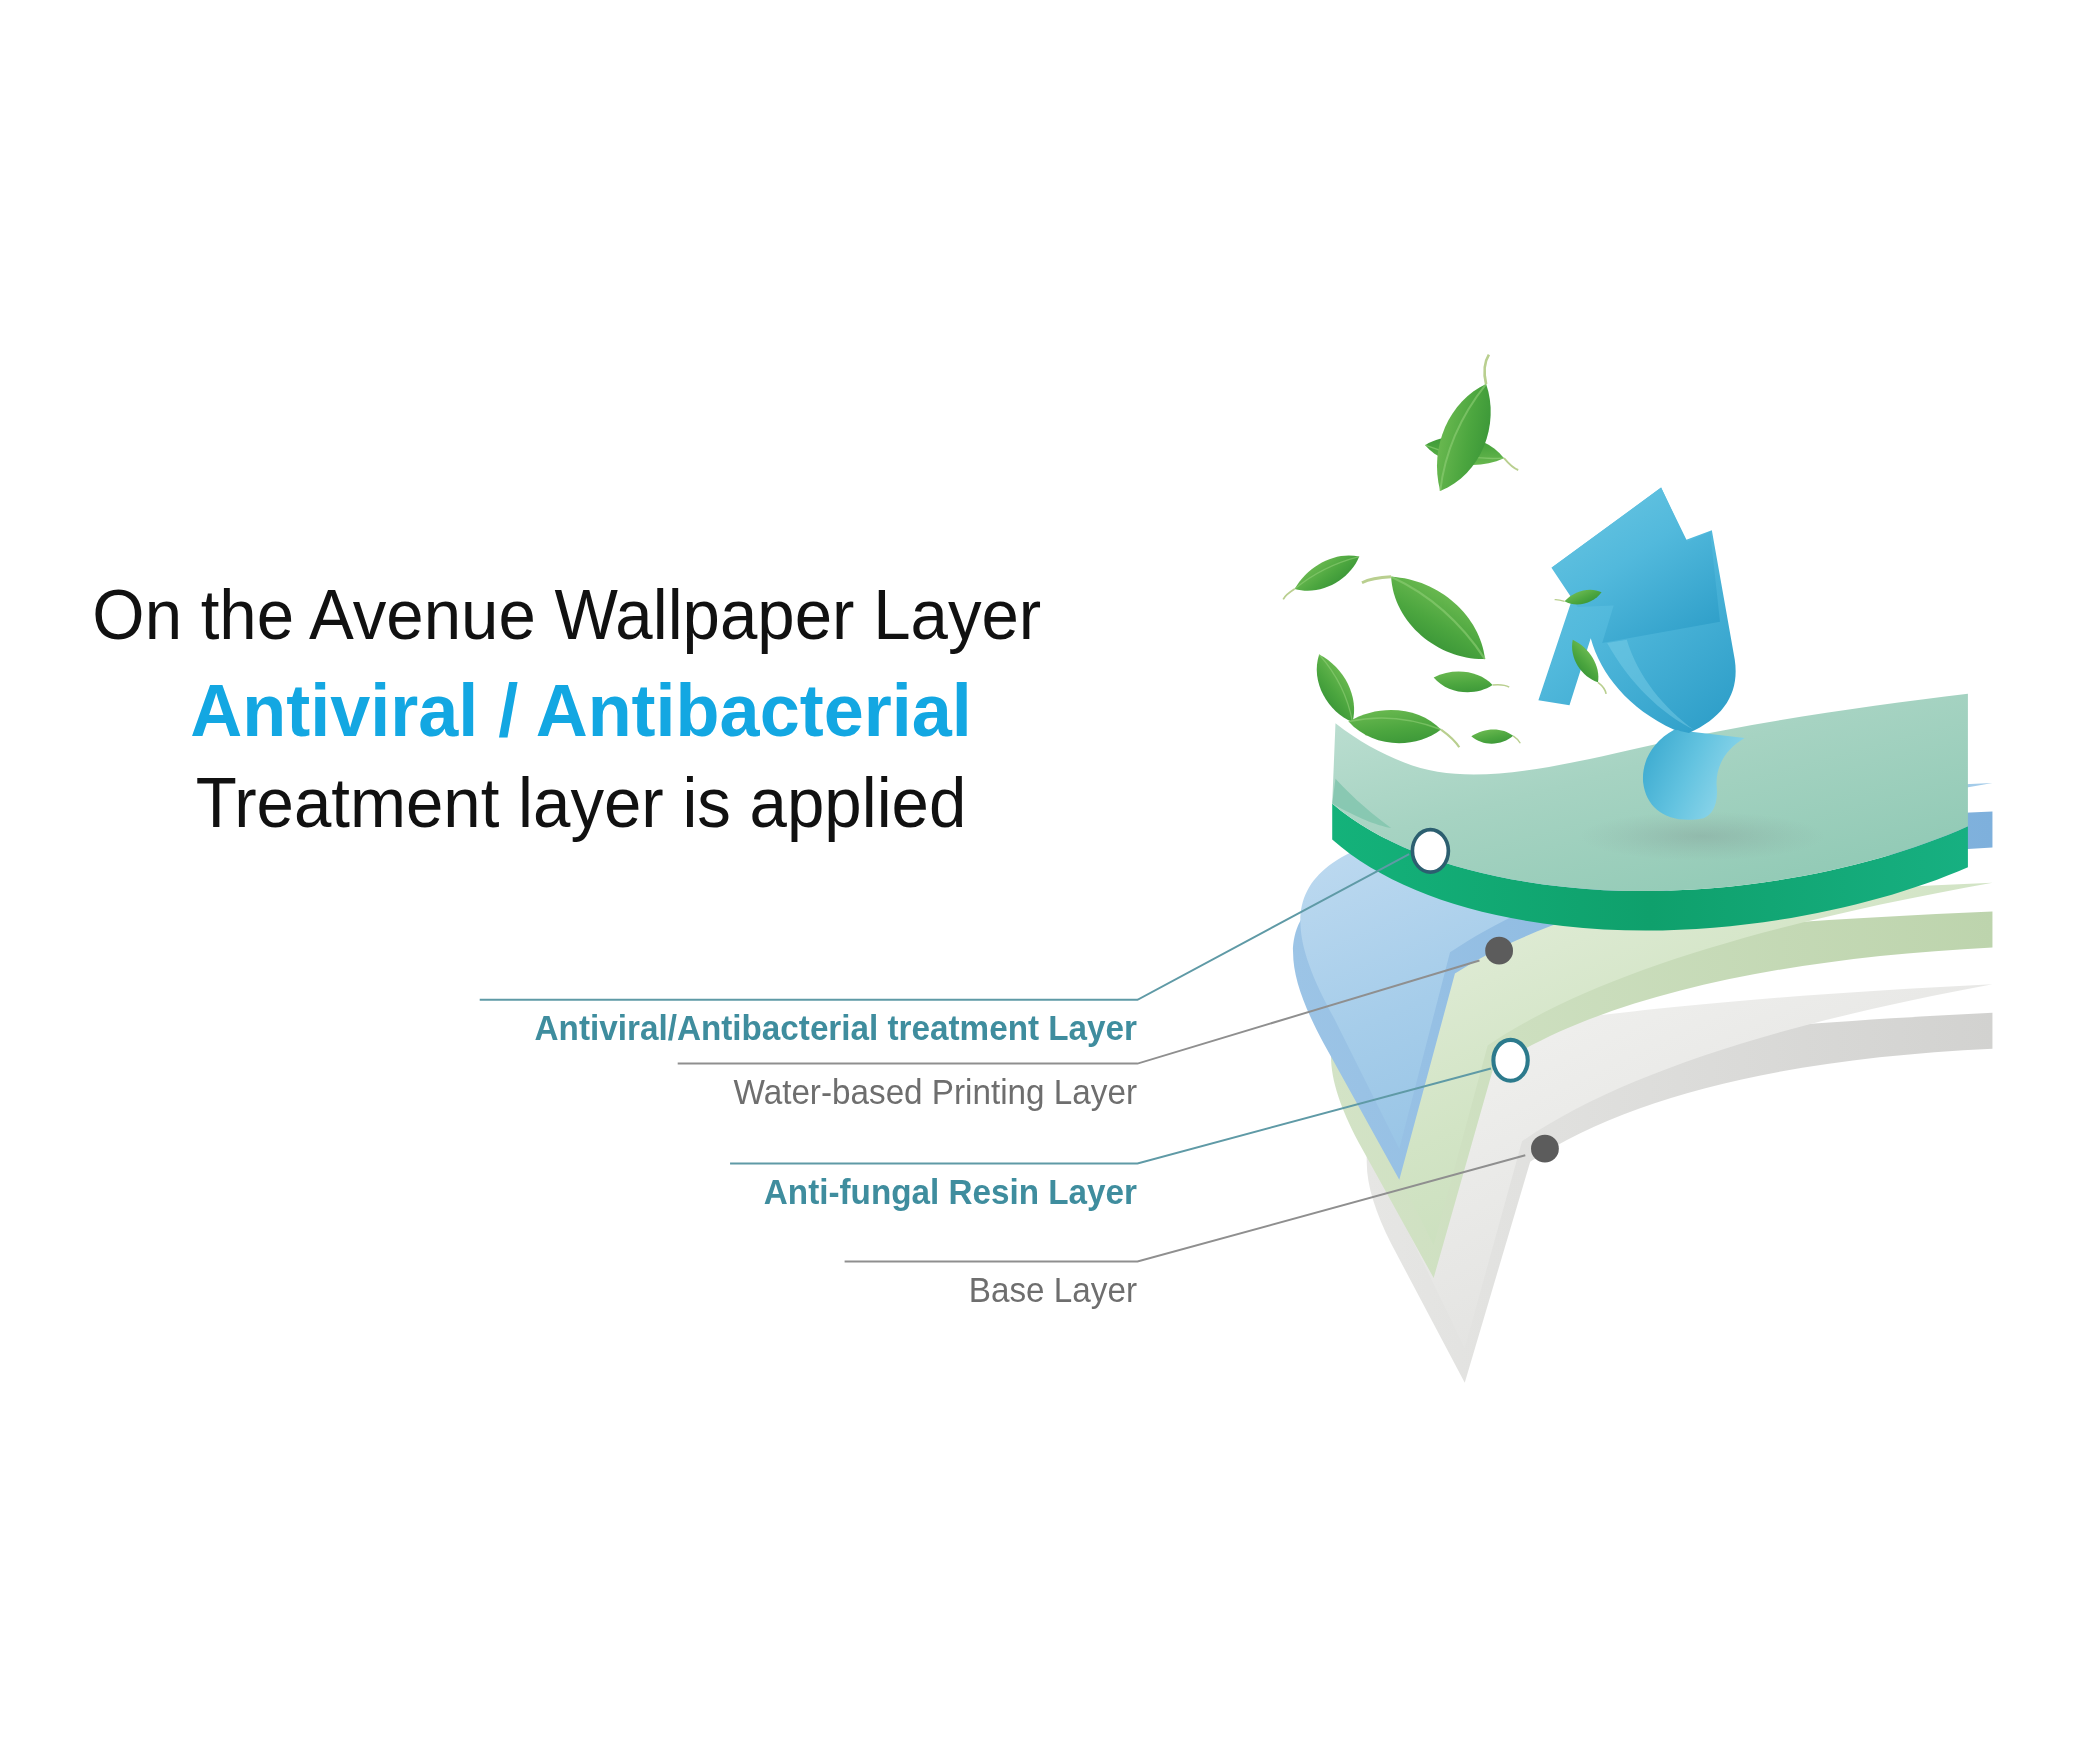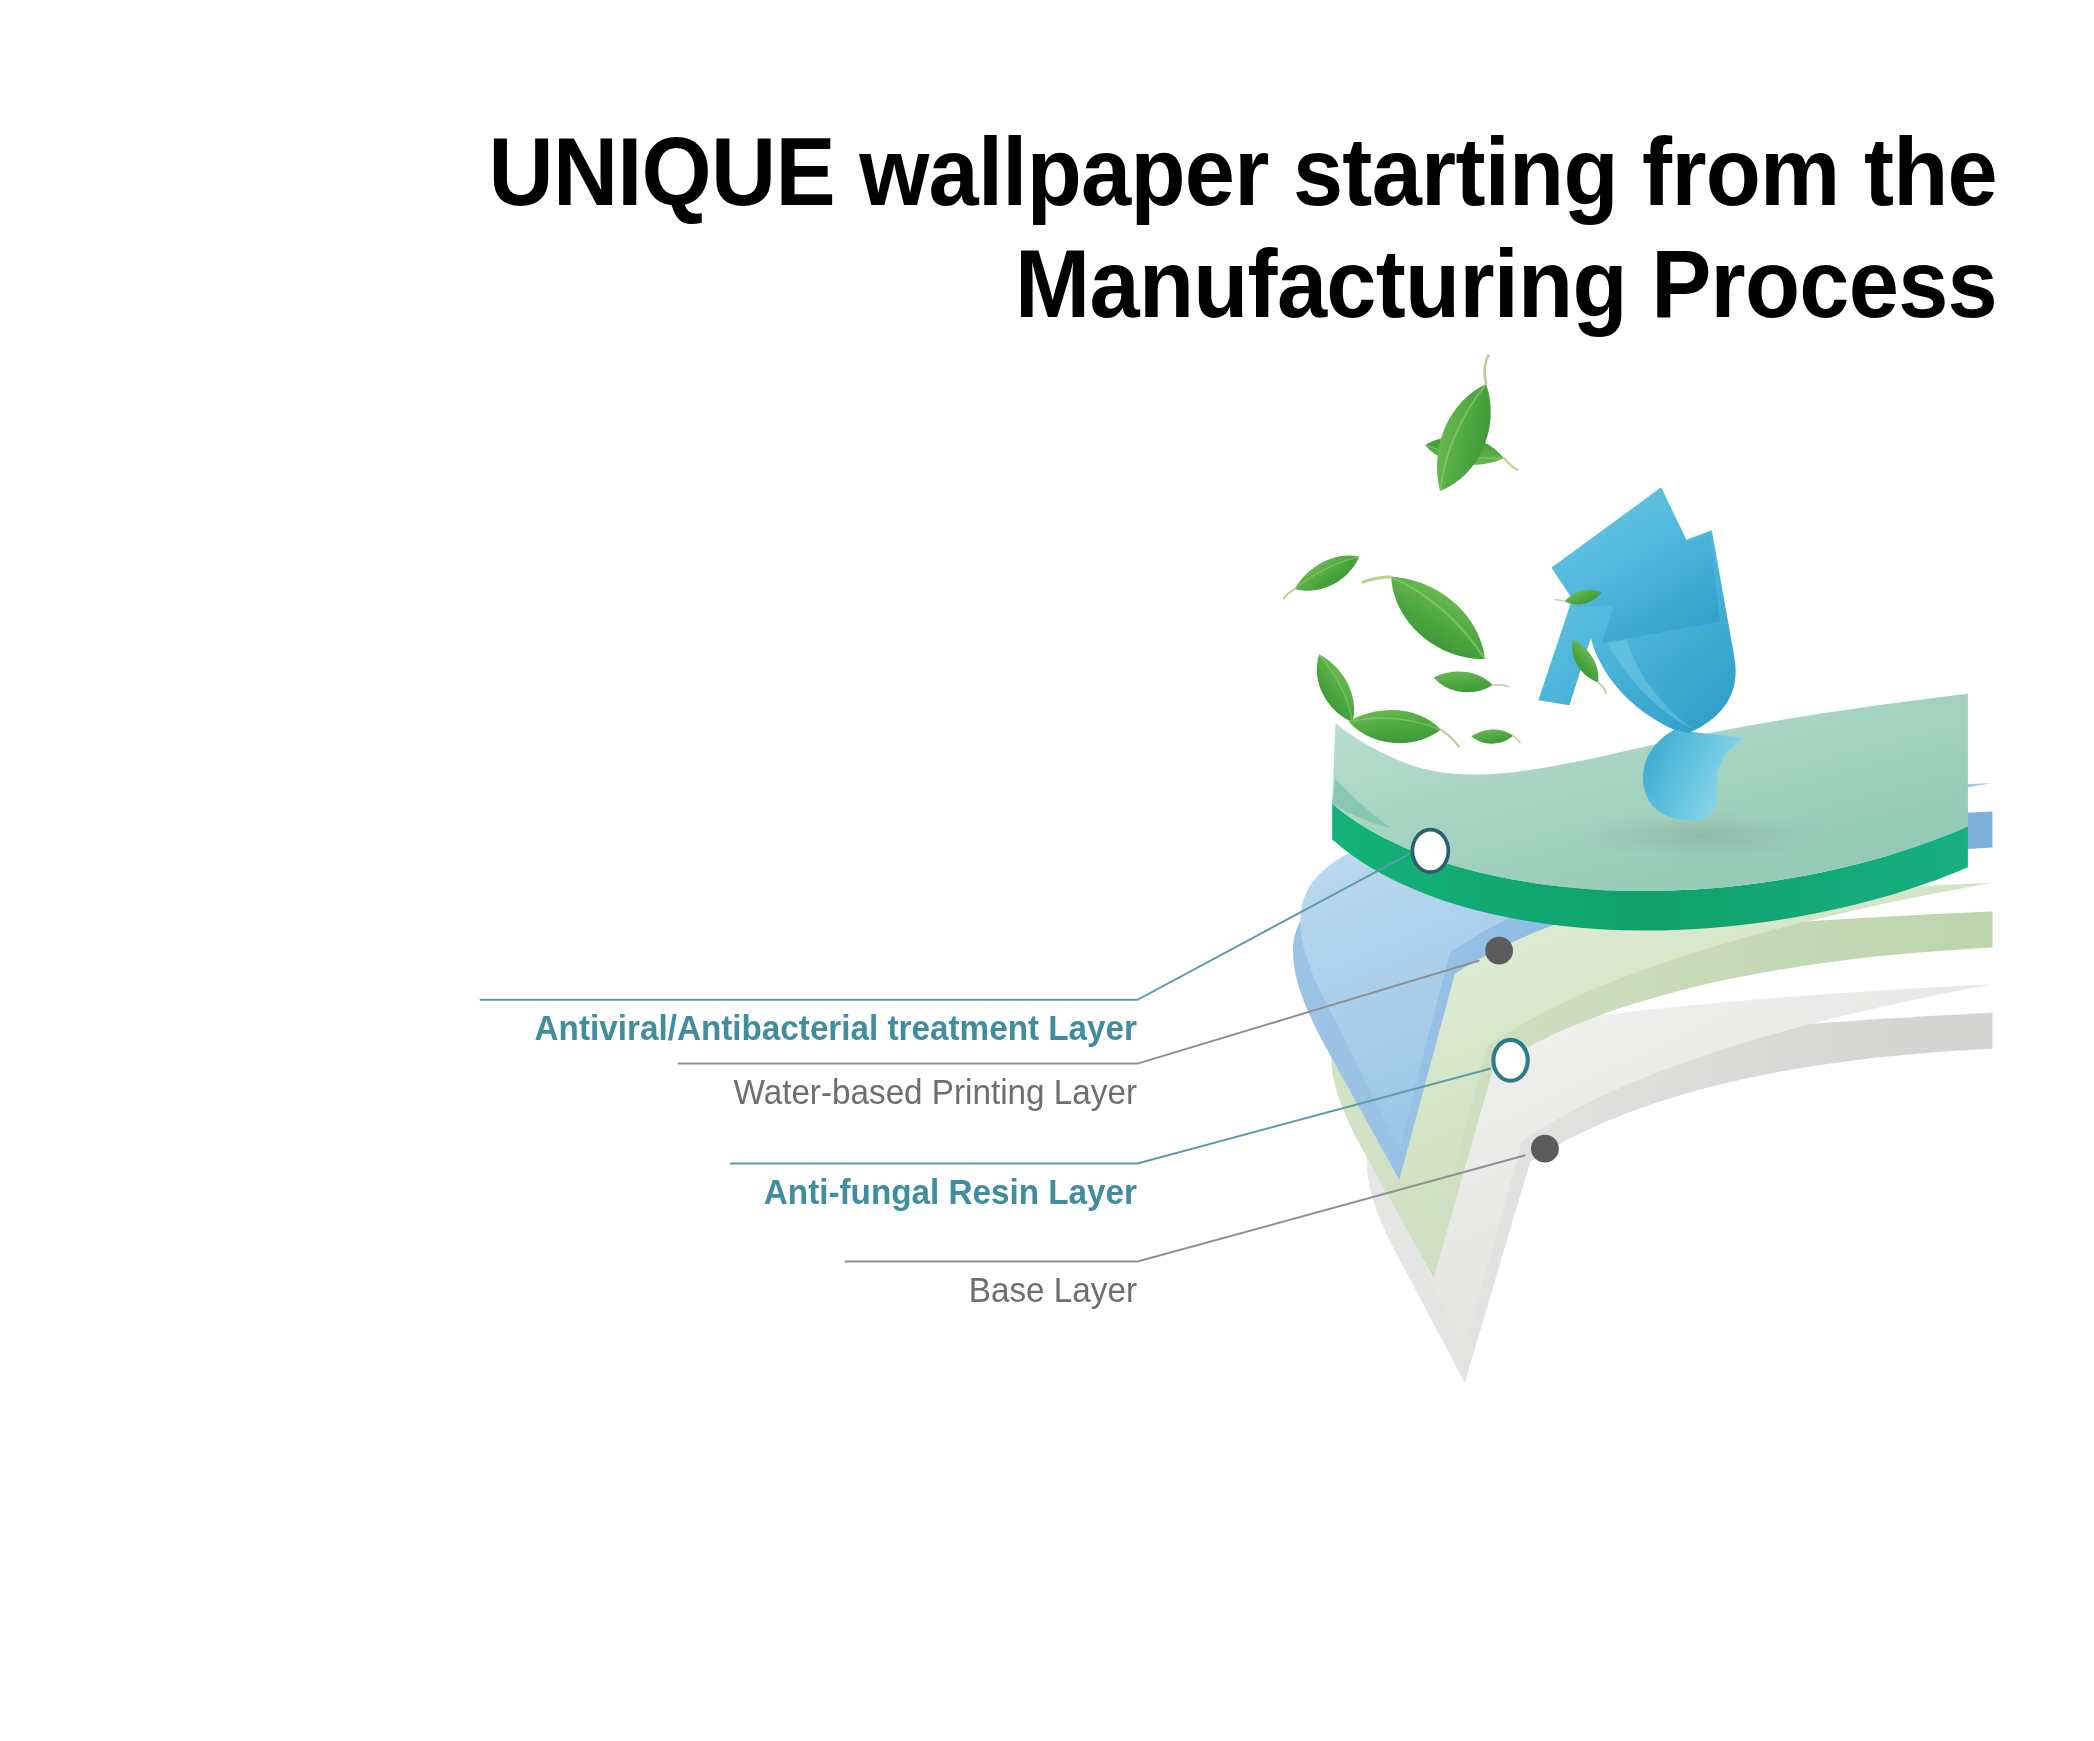--- a/index.html
+++ b/index.html
@@ -111,25 +111,26 @@
     top: 0;
     width: 2095px;
     height: 1741px;
   }
 </style>
 </head>
 <body>
 
 <div id="canvas">
 
-  <div class="title-block">
-    <span class="title-line title-line-1">UNIQUE wallpaper starting from the</span>
-    <span class="title-line title-line-2">Manufacturing Process</span>
+
+  <div class="intro-block">
+    <span class="intro-line intro-line-1">On the Avenue Wallpaper Layer</span>
+    <span class="intro-line intro-line-2">Antiviral / Antibacterial</span>
+    <span class="intro-line intro-line-3">Treatment layer is applied</span>
   </div>
-
 
   <svg class="layers-svg" viewBox="0 0 2560 2128">
     <defs>
 
       <linearGradient id="gTreatTop" x1="0" y1="0" x2="0.85" y2="1">
         <stop offset="0%" stop-color="#bfe0d3"></stop>
         <stop offset="45%" stop-color="#a6d3c2"></stop>
         <stop offset="100%" stop-color="#8fc9b4"></stop>
       </linearGradient>
       <linearGradient id="gTreatEdge" x1="0" y1="0" x2="1" y2="0">

